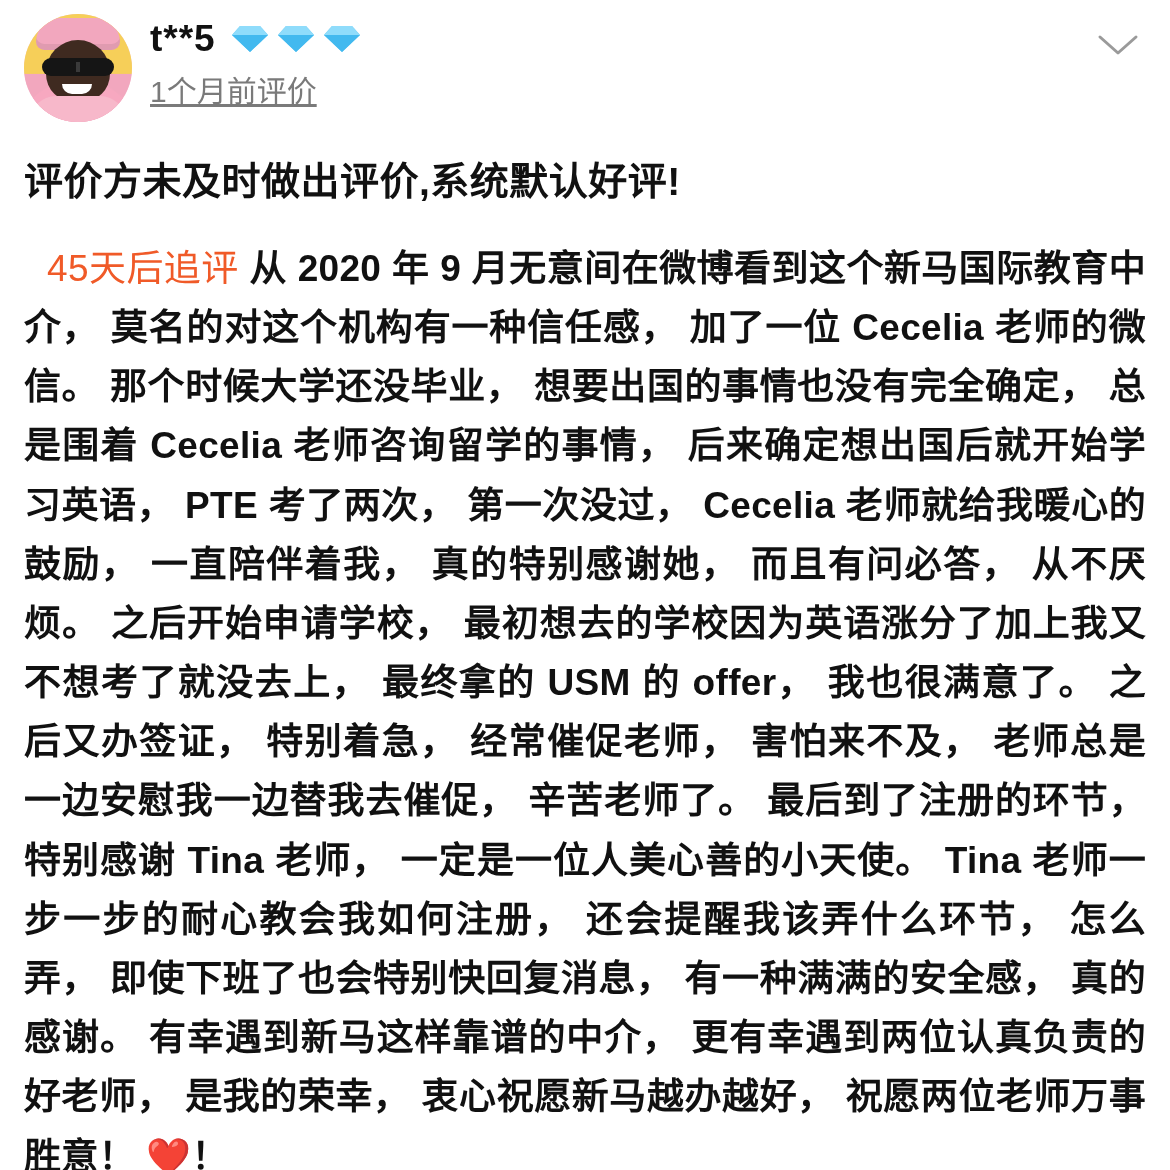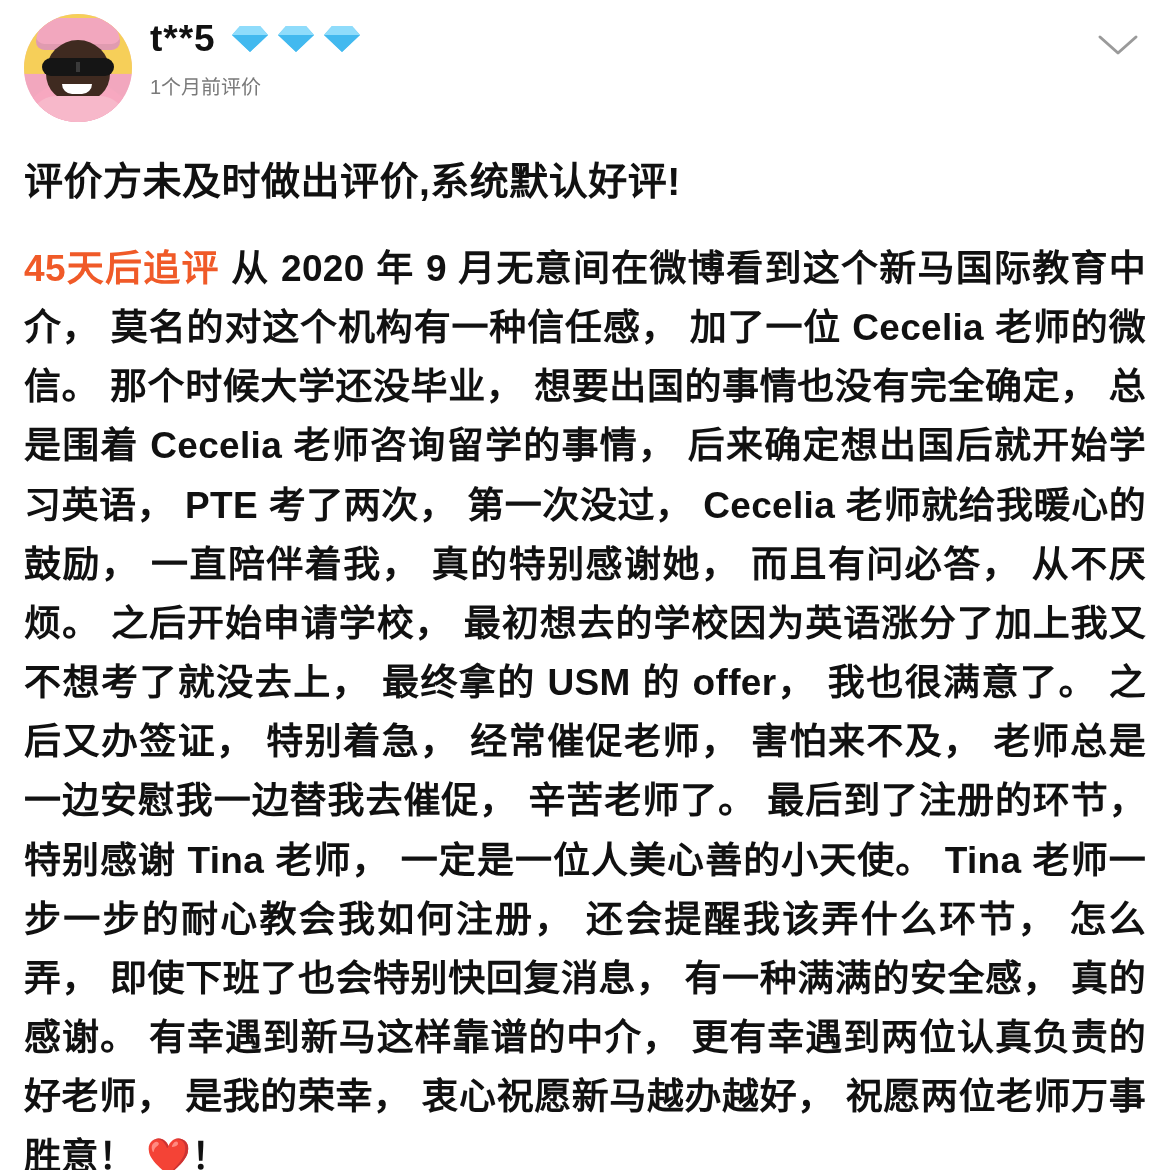--- a/index.html
+++ b/index.html
@@ -120,23 +120,24 @@
     display: flex;
     gap: 6px;
     align-items: center;
   }
   .diamond {
     width: 40px;
     height: 30px;
   }
   .review-time {
     margin-top: 20px;
-    font-size: 20px;
+    font-size: 30px;
     color: #7a7a7a;
     line-height: 1;
+    text-decoration: underline;
   }
   .chevron {
     position: absolute;
     right: 6px;
     top: 18px;
     width: 44px;
     height: 26px;
   }
   
   .first-line {
@@ -152,21 +153,22 @@
     font-size: 37px;
     font-weight: bold;
     color: #111111;
     line-height: 1.6;
     letter-spacing: 0.3px;
     text-align: justify;
     text-justify: inter-ideograph;
   }
   .append-tag {
     color: #f05a28;
-    font-weight: bold;
+    font-weight: normal;
+    margin-left: 23px;
   }
   .heart {
     color: #e2382f;
     font-size: 36px;
   }
 </style>
 </head>
 <body>
 
 <div class="review-card">

